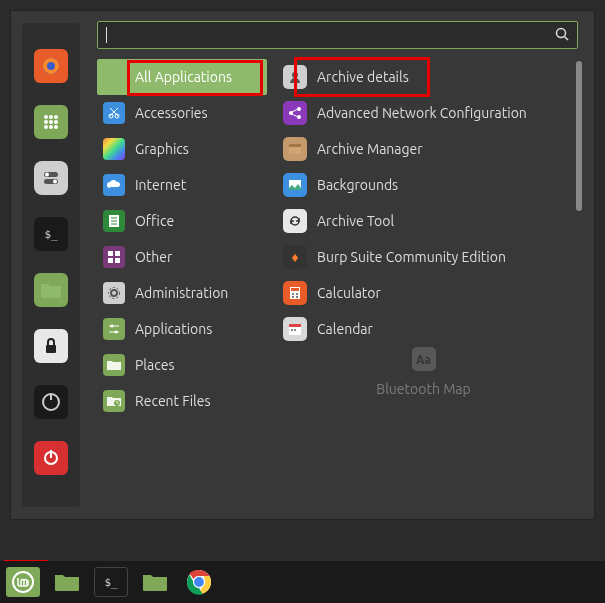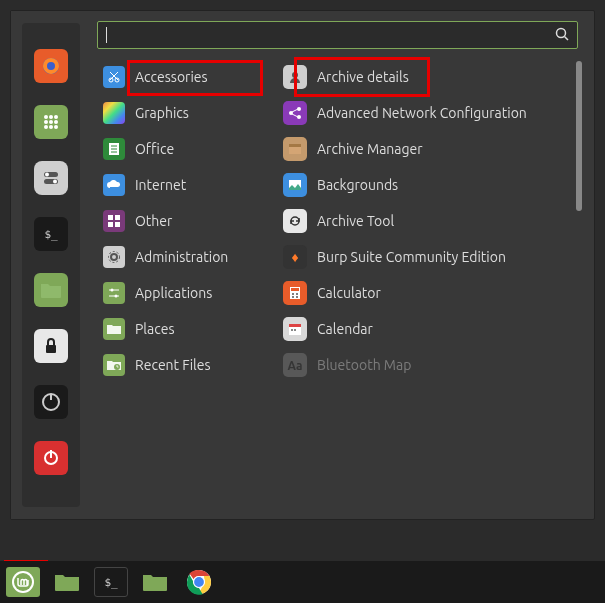--- a/index.html
+++ b/index.html
@@ -113,21 +113,21 @@
   .row .ic {
     width: 22px; height: 22px;
     border-radius: 4px;
     display: flex; align-items: center; justify-content: center;
     font-size: 12px;
     color: #fff;
     flex-shrink: 0;
   }
   .col-app .row .ic { width: 24px; height: 24px; border-radius: 5px; }
   .row .lbl { font-size: 14px; }
-  .faded { opacity: 0.4; }
+  .faded { opacity: 0.4; flex-direction: column; }
   .hl-red {
     position: absolute;
     border: 3px solid #e60000;
     pointer-events: none;
   }
   .scrollbar {
     position: absolute;
     right: 2px; top: 2px;
     width: 6px; height: 150px;
     background: #888;
@@ -222,52 +222,56 @@
           <svg width="14" height="14" viewBox="0 0 14 14">
               <circle cx="6" cy="6" r="4.5" stroke="#ddd" stroke-width="1.5" fill="none"></circle>
               <line x1="9.5" y1="9.5" x2="13" y2="13" stroke="#ddd" stroke-width="1.5"></line>
             </svg>
         </span>
       </div>
     </div>
 
     <div class="lists">
       <div class="col-cat" id="col-cat">
+          <div class="row sel">
+            <div class="ic" style="background:transparent"></div>
+            <span class="lbl">All Applications</span>
+          </div>
           <div class="row">
             <div class="ic" style="background:#3d8fe0">
               <svg width="14" height="14" viewBox="0 0 14 14">
                 <circle cx="4" cy="10" r="2" fill="none" stroke="#fff"></circle>
                 <circle cx="10" cy="10" r="2" fill="none" stroke="#fff"></circle>
                 <path d="M3 2l8 8M11 2l-8 8" stroke="#fff"></path>
               </svg>
             </div>
             <span class="lbl">Accessories</span>
           </div>
           <div class="row">
             <div class="ic" style="background:linear-gradient(135deg,#e84,#ed4,#4d8,#48e,#84e)"></div>
             <span class="lbl">Graphics</span>
+          </div>
+          <div class="row">
+            <div class="ic" style="background:#3d8fe0">
+              <svg width="16" height="10" viewBox="0 0 16 10">
+                <path d="M4 8a3 3 0 010-6 4 4 0 017 0 2.5 2.5 0 011 5H4z" fill="#fff"></path>
+              </svg>
+            </div>
+            <span class="lbl">Internet</span>
           </div>
           <div class="row">
             <div class="ic" style="background:#2e8a3a">
               <svg width="12" height="14" viewBox="0 0 12 14">
                 <rect x="1" y="1" width="10" height="12" fill="#fff"></rect>
                 <line x1="3" y1="4" x2="9" y2="4" stroke="#2e8a3a"></line>
                 <line x1="3" y1="7" x2="9" y2="7" stroke="#2e8a3a"></line>
                 <line x1="3" y1="10" x2="9" y2="10" stroke="#2e8a3a"></line>
               </svg>
             </div>
             <span class="lbl">Office</span>
-          </div>
-          <div class="row">
-            <div class="ic" style="background:#3d8fe0">
-              <svg width="16" height="10" viewBox="0 0 16 10">
-                <path d="M4 8a3 3 0 010-6 4 4 0 017 0 2.5 2.5 0 011 5H4z" fill="#fff"></path>
-              </svg>
-            </div>
-            <span class="lbl">Internet</span>
           </div>
           <div class="row">
             <div class="ic" style="background:#7a3a7a">
               <svg width="14" height="14" viewBox="0 0 14 14">
                 <rect x="1" y="1" width="5" height="5" fill="#fff"></rect>
                 <rect x="8" y="1" width="5" height="5" fill="#fff"></rect>
                 <rect x="1" y="8" width="5" height="5" fill="#fff"></rect>
                 <rect x="8" y="8" width="5" height="5" fill="#fff"></rect>
               </svg>
             </div>

